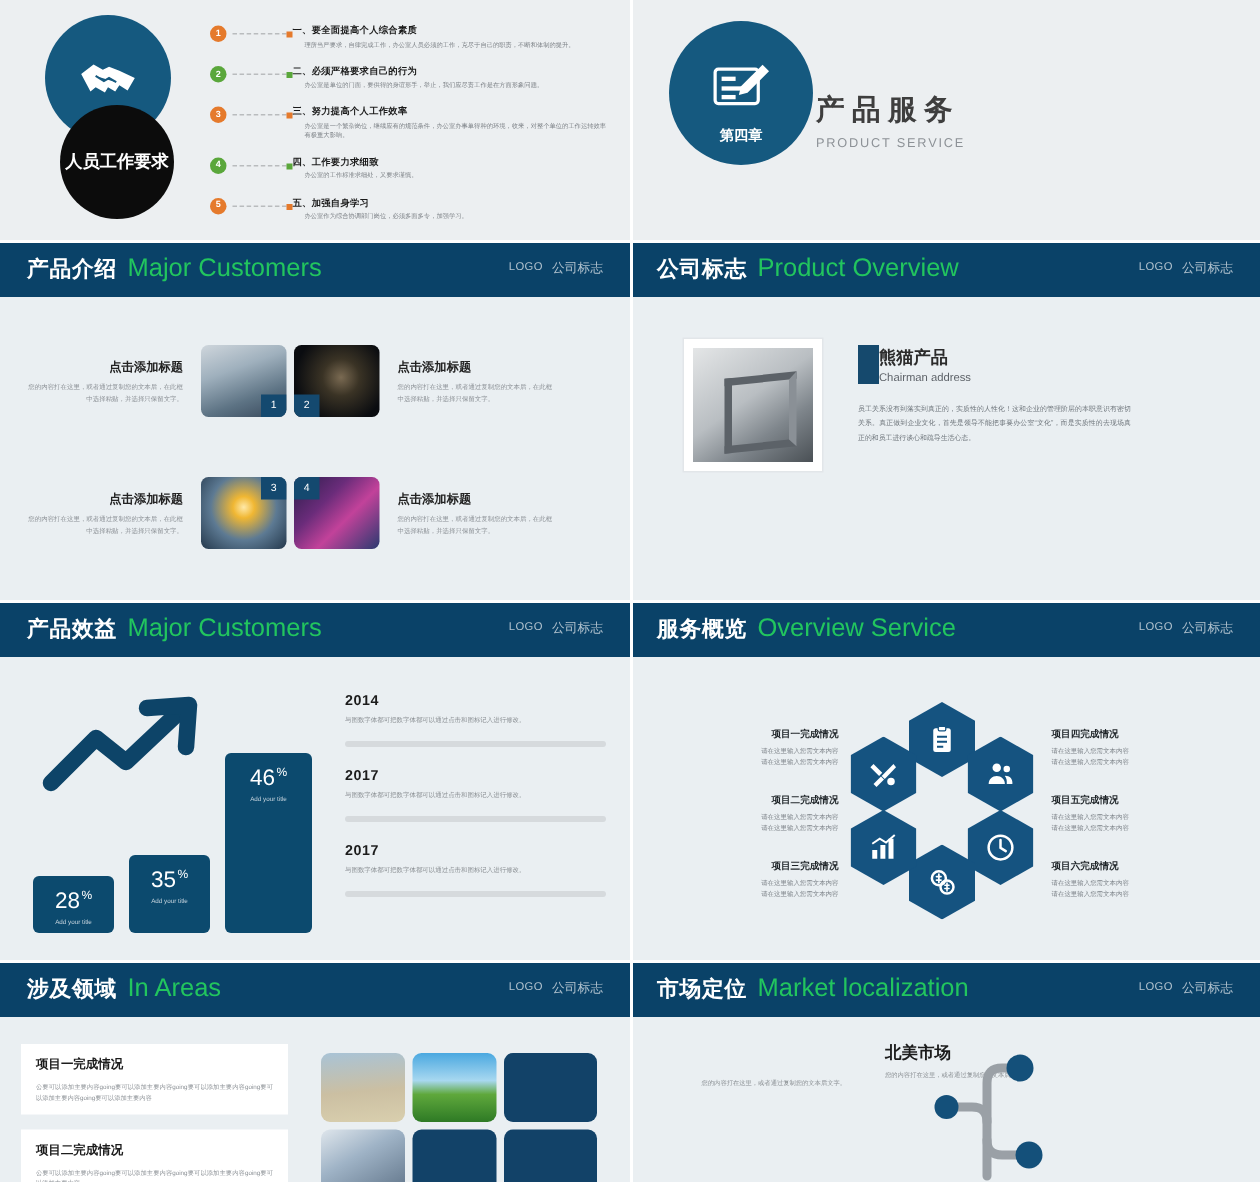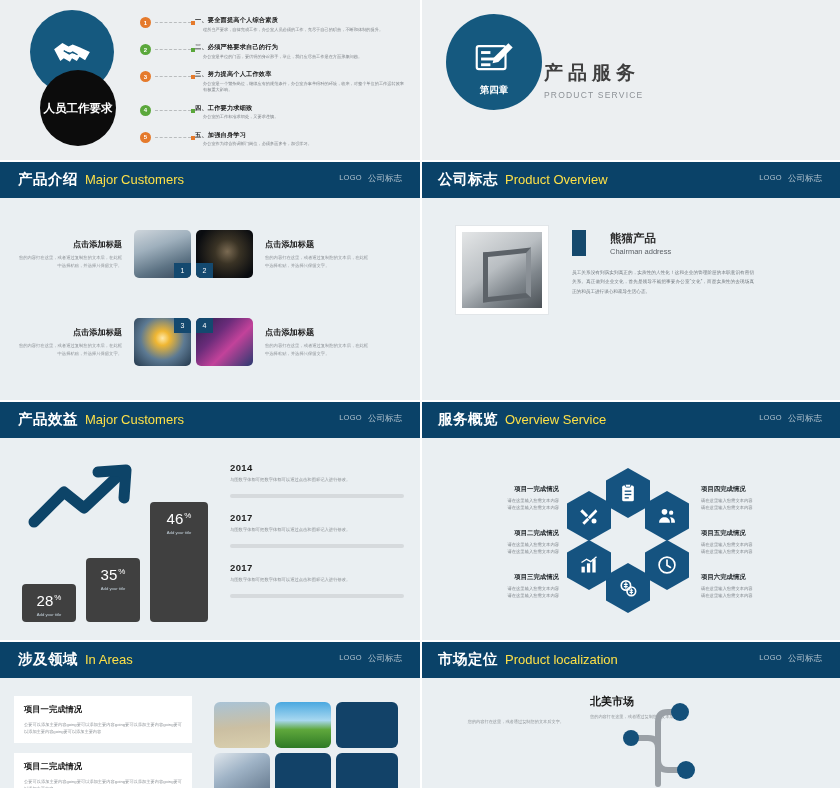--- a/index.html
+++ b/index.html
@@ -21,21 +21,21 @@
   .gap-h{position:absolute;left:0;right:0;height:2px;background:#fff;z-index:30;}
 
   
   .hdr{
     position:absolute;left:0;right:0;top:0;height:38px;background:#0a4268;
     display:flex;align-items:center;justify-content:space-between;
     padding:0 18px;box-sizing:border-box;
   }
   .hdr .left{display:flex;align-items:baseline;gap:7px;}
   .hdr .cn{color:#fff;font-size:14.5px;font-weight:bold;letter-spacing:.5px;}
-  .hdr .en{color:#fde047;font-size:13px;font-weight:normal;}
+  .hdr .en{color:#22c55e;font-size:17px;font-weight:normal;}
   .hdr .right{display:flex;gap:6px;opacity:.85;}
   .hdr .logo{color:#cfd9e0;font-size:7.5px;letter-spacing:.3px;}
   .hdr .corp{color:#cfd9e0;font-size:8.5px;}
 
   
   .circ-wrap{position:absolute;left:22px;top:10px;width:120px;height:135px;}
   .circ-blue{
     position:absolute;left:8px;top:0;width:84px;height:84px;border-radius:50%;
     background:#15597f;display:flex;align-items:center;justify-content:center;z-index:2;
   }
@@ -96,37 +96,37 @@
 
   
   .po{position:absolute;left:0;top:44px;right:0;bottom:0;display:flex;align-items:flex-start;padding:22px 22px 0 36px;box-sizing:border-box;gap:24px;}
   .po-frame{width:92px;height:88px;background:#fff;padding:6px;box-sizing:border-box;box-shadow:0 0 0 1px #e2e6e9;}
   .po-img{width:100%;height:100%;background:linear-gradient(145deg,#e4e6e7 0%,#b9bec2 45%,#7f868c 70%,#4a5055 100%);position:relative;}
   .po-img:after{
     content:"";position:absolute;left:26%;top:24%;width:48%;height:52%;
     border:5px solid #5c6268;border-right-color:#8a9096;transform:skewY(-6deg);
   }
   .po-right{flex:1;padding-top:4px;}
-  .po-head{display:flex;align-items:center;gap:24px;}
+  .po-head{display:flex;align-items:center;gap:0;}
   .po-mark{width:14px;height:26px;background:#15496d;}
   .po-title .cn{font-size:11.5px;font-weight:bold;color:#2b2b2b;}
   .po-title .en{font-size:7.5px;color:#5d6268;margin-top:1px;}
   .po-body{font-size:4.6px;color:#6e757b;line-height:2.05;margin-top:12px;max-width:182px;text-align:justify;}
 
   
   .pe{position:absolute;left:0;top:44px;right:0;bottom:0;display:flex;padding:14px 16px 10px 16px;box-sizing:border-box;gap:14px;}
   .pe-left{width:200px;position:relative;}
   .arrow-svg{position:absolute;left:10px;top:4px;}
   .bars{position:absolute;left:6px;bottom:8px;display:flex;align-items:flex-end;gap:10px;}
-  .bar{background:#404040;border-radius:4px;color:#fff;position:relative;}
+  .bar{background:#0c4a6e;border-radius:4px;color:#fff;position:relative;}
   .bar .pct{position:absolute;left:0;right:0;top:8px;text-align:center;font-size:15px;font-weight:300;}
   .bar .pct sup{font-size:8px;vertical-align:super;margin-left:1px;}
   .bar .sub{position:absolute;left:0;right:0;top:28px;text-align:center;font-size:4.2px;color:#c6d4de;}
   .bar1{width:54px;height:38px;}
-  .bar2{width:54px;height:64px;}
+  .bar2{width:54px;height:52px;}
   .bar3{width:58px;height:120px;}
   .pe-right{flex:1;padding-top:4px;}
   .tl{margin-bottom:14px;}
   .tl .yr{font-size:9.5px;font-weight:bold;color:#1c1c1c;letter-spacing:.4px;}
   .tl .d{font-size:4.3px;color:#8b9094;margin-top:4px;line-height:1.6;}
   .tl .rule{height:4px;background:#d6dadd;border-radius:2px;margin-top:10px;}
 
   
   .so{position:absolute;left:0;top:44px;right:0;bottom:0;display:flex;align-items:center;justify-content:center;gap:6px;padding:0 10px;box-sizing:border-box;}
   .hx-col{display:flex;flex-direction:column;gap:18px;width:96px;}
@@ -521,21 +521,21 @@
         </div>
       </div>
     </div>
 
   </div>
 
   <div class="slide">
     <div class="hdr">
       <div class="left">
         <span class="cn">市场定位</span>
-        <span class="en">Product localization</span>
+        <span class="en">Market localization</span>
       </div>
       <div class="right">
         <span class="logo">LOGO</span>
         <span class="corp">公司标志</span>
       </div>
     </div>
     <div class="ml">
       <div class="ml-a">
         <div class="t"></div>
         <div class="p">您的内容打在这里，或者通过复制您的文本后文字。</div>

